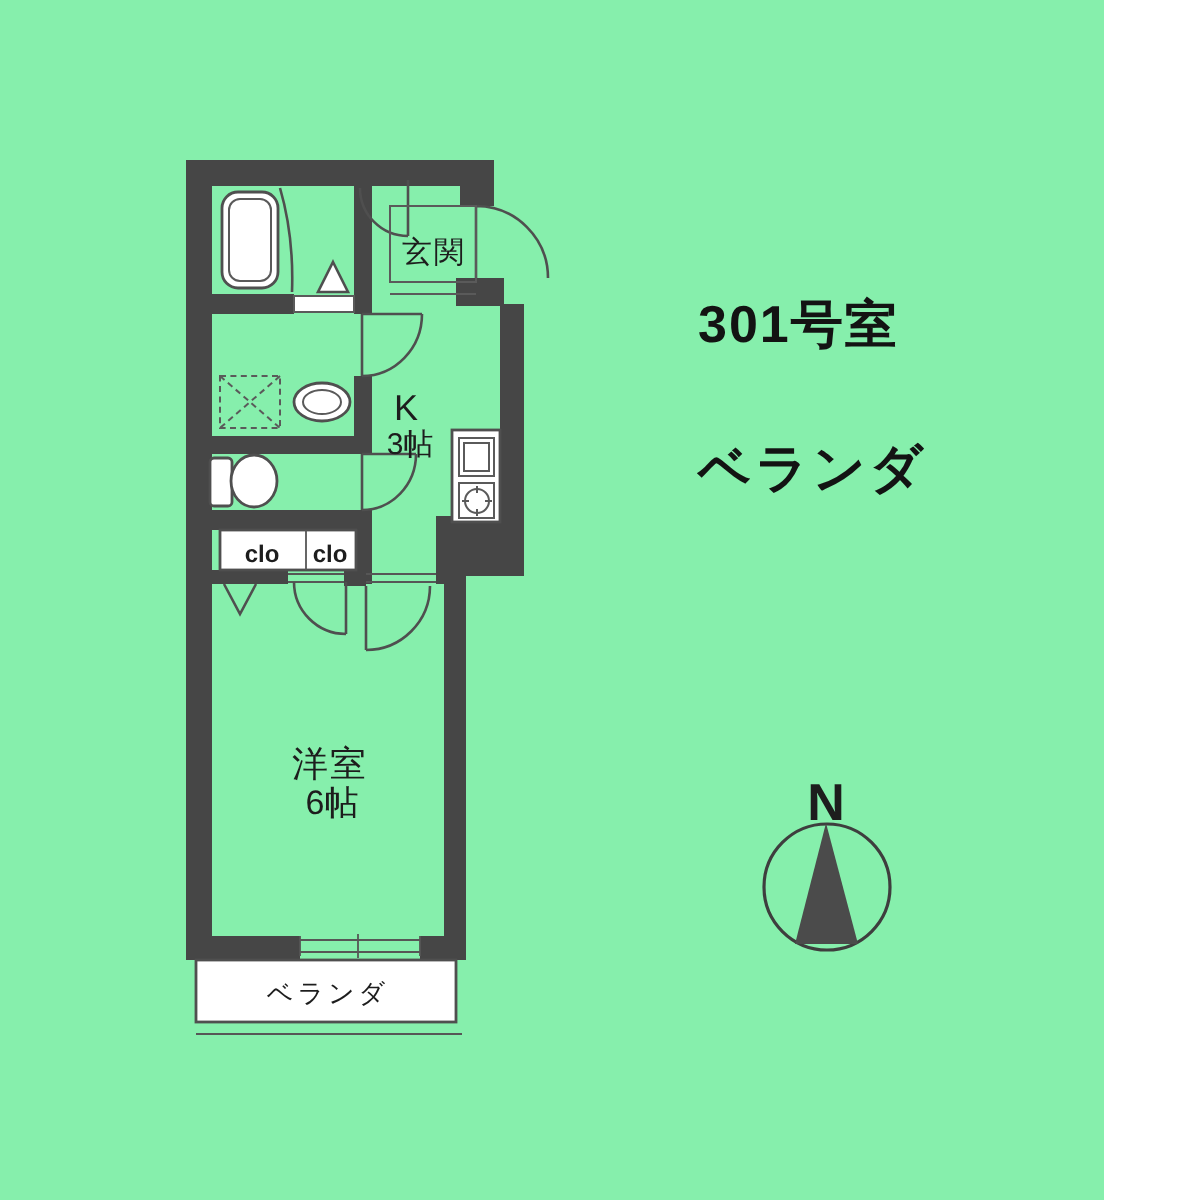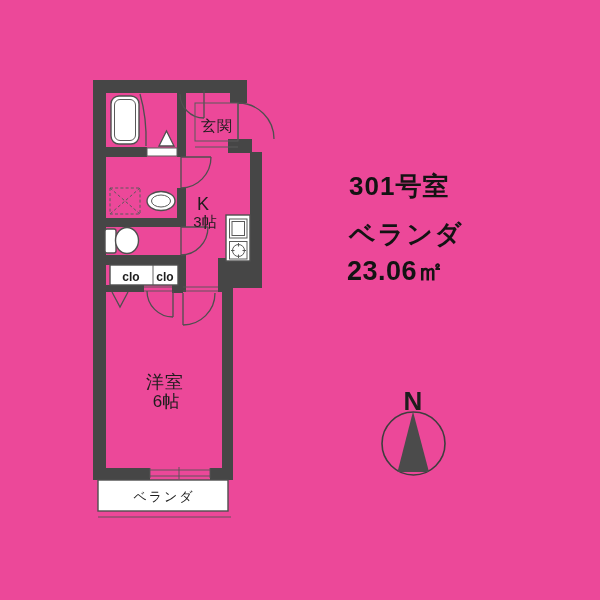--- a/index.html
+++ b/index.html
@@ -1,17 +1,17 @@
 <!DOCTYPE html>
 <html><head>
 <meta charset="utf-8">
 <style>
   html,body{margin:0;padding:0;background:#fff;}
   .canvas{
-    position:relative;width:600px;height:600px;background:#ec4899;overflow:hidden;
+    position:relative;width:552px;height:600px;background:#86efac;overflow:hidden;
     font-family:"Liberation Sans","DejaVu Sans",sans-serif;
   }
   .plan-svg{position:absolute;left:0;top:0;}
   .wall{fill:#464646;stroke:none;}
   .ln{stroke:#4f4f4f;stroke-width:1.3;fill:none;}
   .ln-thin{stroke:#565656;stroke-width:0.9;fill:none;}
   .fixture{fill:#ffffff;stroke:#4f4f4f;stroke-width:1.4;}
   .fixture-thin{fill:none;stroke:#5a5a5a;stroke-width:1;}
   .dash{stroke-dasharray:3,2.2;}
   .needle{fill:#4b4b4b;stroke:none;}
@@ -130,17 +130,16 @@
       <text class="plan-label" x="164" y="501" font-size="13" letter-spacing="2" text-anchor="middle">ベランダ</text>
     </g>
 
     <g>
       <text class="plan-label" x="413" y="410" font-size="26" font-weight="bold" text-anchor="middle">N</text>
       <circle cx="413.5" cy="443.5" r="31.5" fill="none" stroke="#3e3e3e" stroke-width="1.6"></circle>
       <path class="needle" d="M413,411.5 L429,472 L397.5,472 Z" fill="#4b4b4b"></path>
     </g>
   </svg>
 
-  <div class="info-line" id="room-number" style="color: rgb(19, 19, 19); margin-top: 24px;">301号室</div>
+  <div class="info-line" id="room-number" style="color: rgb(19, 19, 19);">301号室</div>
   <div class="info-line" id="area-label" style="color: rgb(19, 19, 19);">ベランダ</div>
-  <div class="info-line" id="area-value" style="color: rgb(19, 19, 19);">23.06㎡</div>
 
 </div>
 
 </body></html>

